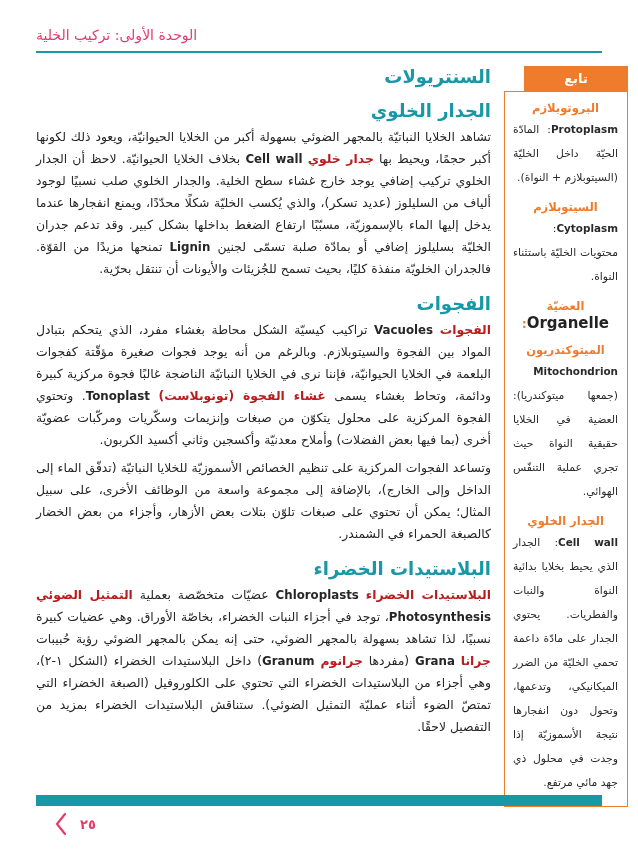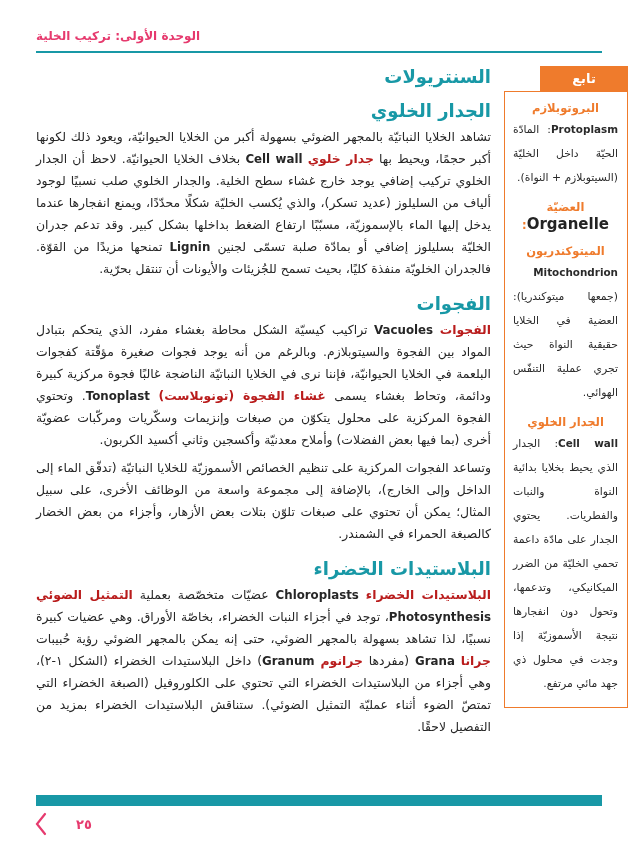--- a/index.html
+++ b/index.html
@@ -14,38 +14,38 @@
     font-family: "DejaVu Sans", sans-serif;
     color: #232323;
   }
 
   
   .header { padding: 25px 36px 0 36px; text-align: left; }
   .unit-title {
     display: inline-block;
     direction: rtl;
     color: #e63a6e;
-    font-size: 12px;
-    font-weight: bold;
+    font-size: 14px;
+    font-weight: normal;
   }
   .header-rule { height: 2px; background: #1898a6; margin-top: 7px; }
 
   
   .content {
     display: flex;
     direction: rtl;
     padding: 0 36px;
     margin-top: 13px;
     gap: 13px;
   }
 
   
   .sidebar { flex: 0 0 auto; width: 124px; margin-right: -26px; }
   .sidebar-tab {
-    width: 88px; height: 25px;
+    width: 104px; height: 25px;
     background: #ef7b2c; color: #ffffff;
     font-size: 13px; font-weight: bold;
     display: flex; align-items: center; justify-content: center;
   }
   .glossary-box {
     border: 1.5px solid #ef7b2c;
     background: #ffffff;
     padding: 8px 9px 11px 8px;
     direction: rtl;
   }
@@ -79,22 +79,22 @@
   }
   .para .hl { color: #b91c1c; font-weight: bold; }
   .para .en { font-weight: bold; font-size: 11.8px; }
 
   
   .footer-bar {
     position: absolute; left: 36px; right: 36px; bottom: 44px;
     height: 11px; background: #1898a6;
   }
   .footer-nav {
-    position: absolute; left: 34px; bottom: 13px;
-    display: flex; align-items: center; gap: 28px; height: 26px;
+    position: absolute; left: 54px; bottom: 13px;
+    display: flex; align-items: center; gap: 12px; height: 26px;
   }
   .page-number { color: #e63a6e; font-weight: bold; font-size: 13px; }
 </style>
 </head>
 <body>
 
 <div class="page">
 
   <div class="header">
     <span class="unit-title">الوحدة الأولى: تركيب الخلية</span>
@@ -105,20 +105,24 @@
 
     <div class="sidebar">
       <div class="sidebar-tab">تابع</div>
       <div class="glossary-box">
         <div>
   <div class="glossary-entry">
     <div class="entry-heading"><span class="hl">البروتوبلازم</span></div>
     <div class="entry-body"><span class="en">Protoplasm</span><span>: المادّة الحيّة داخل الخليّة (السيتوبلازم + النواة).</span></div>
   </div>
 
+  <div class="glossary-entry">
+    <div class="entry-heading"><span class="hl">السيتوبلازم</span></div>
+    <div class="entry-body"><span class="en">Cytoplasm</span><span>: محتويات الخليّة باستثناء النواة.</span></div>
+  </div>
 
   <div class="glossary-entry">
     <div class="entry-heading"><span class="hl">العضيّة </span><span class="en">Organelle</span><span>:</span></div>
   </div>
 
   <div class="glossary-entry">
     <div class="entry-heading"><span class="hl">الميتوكندريون</span></div>
     <div class="entry-body"><span class="en">Mitochondrion</span><span> (جمعها ميتوكندريا): العضية في الخلايا حقيقية النواة حيث تجري عملية التنفّس الهوائي.</span></div>
   </div>
 

